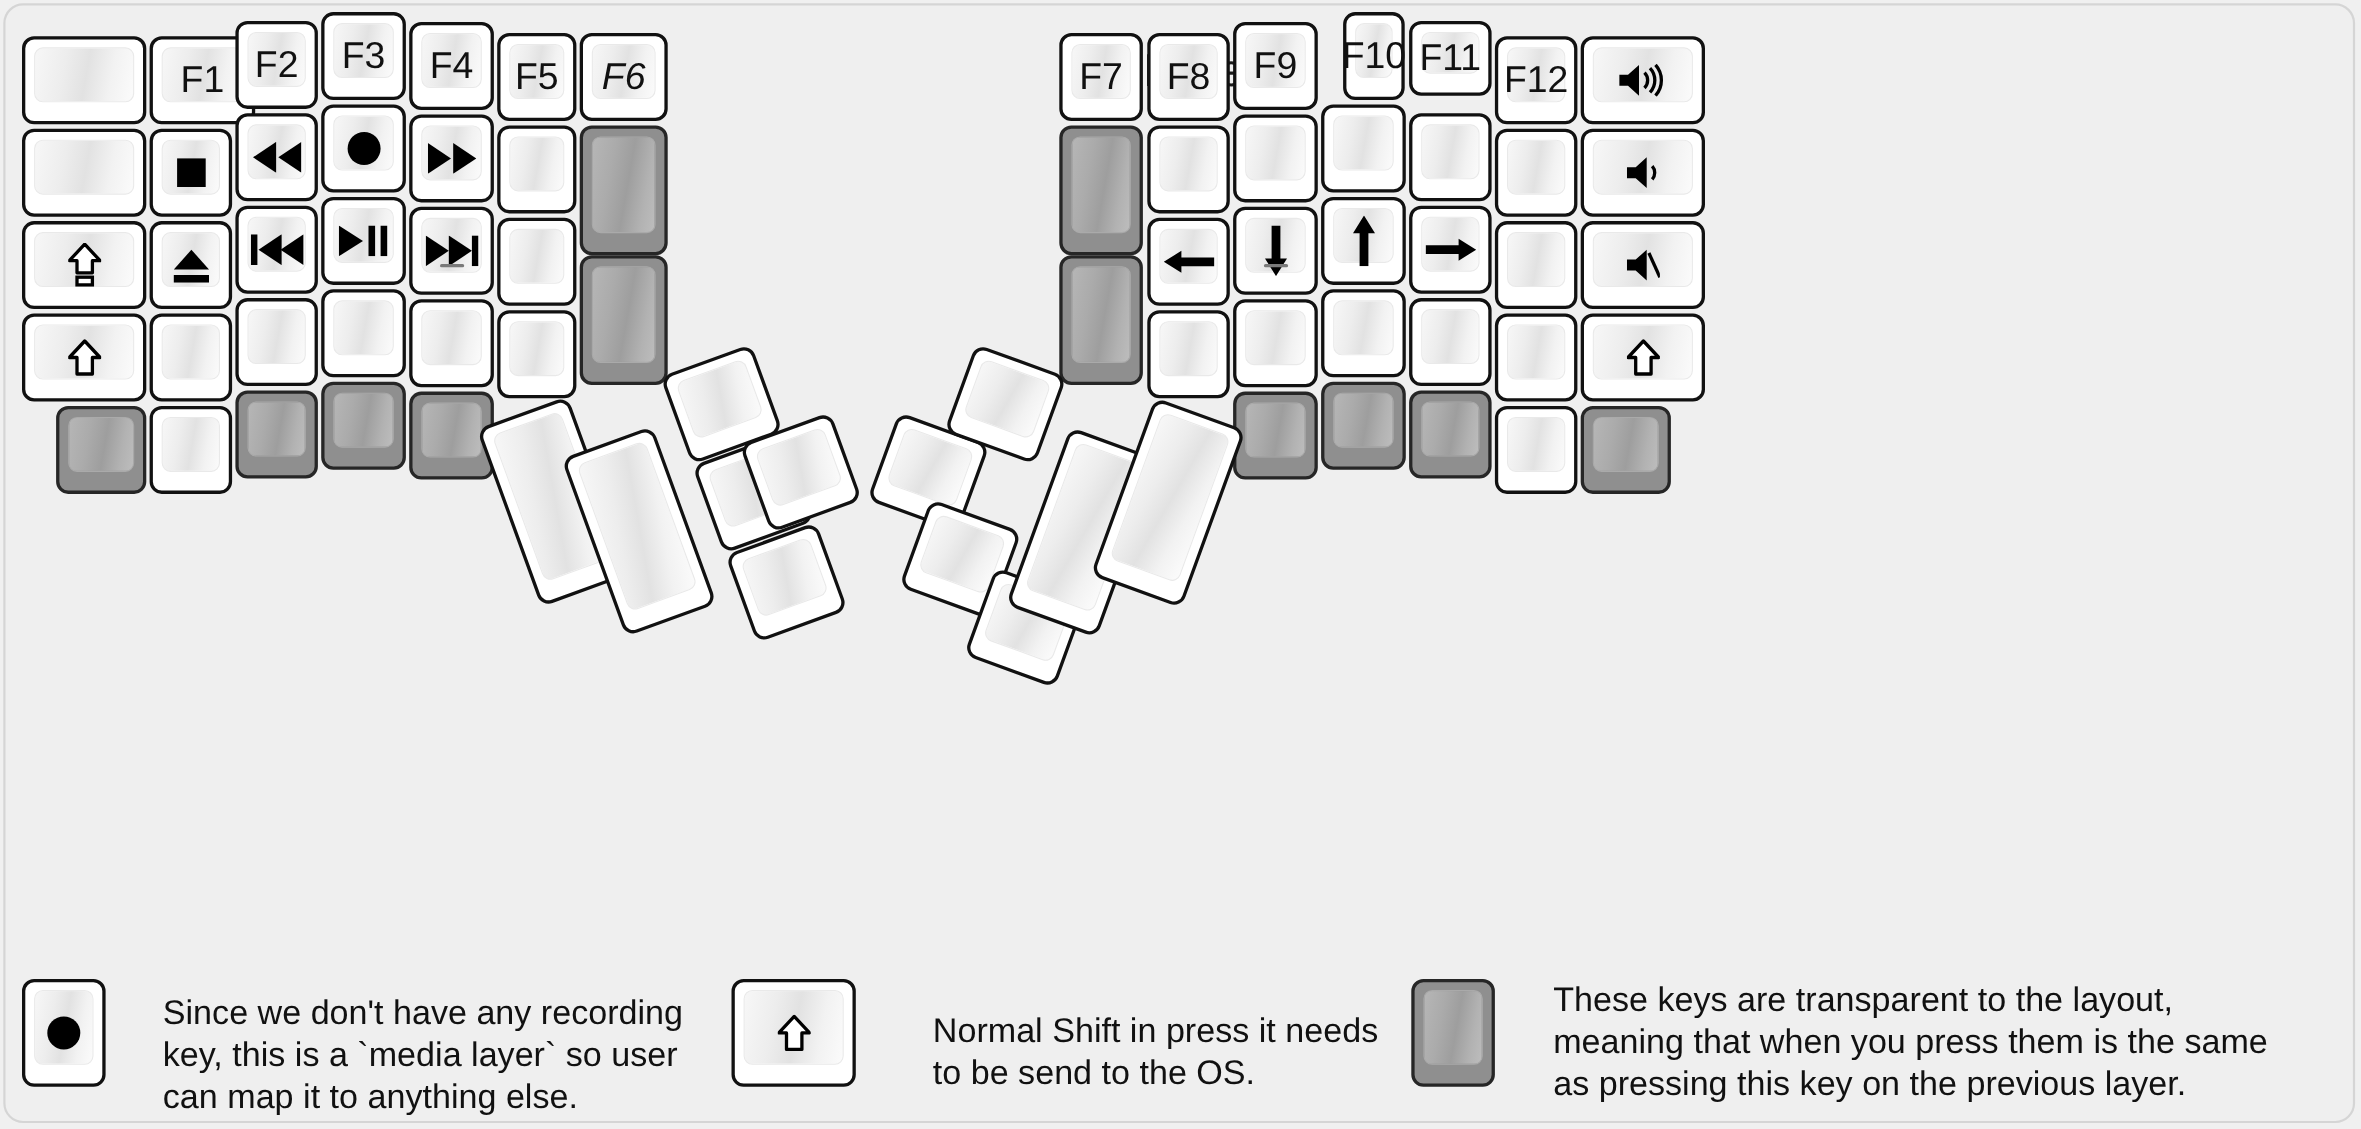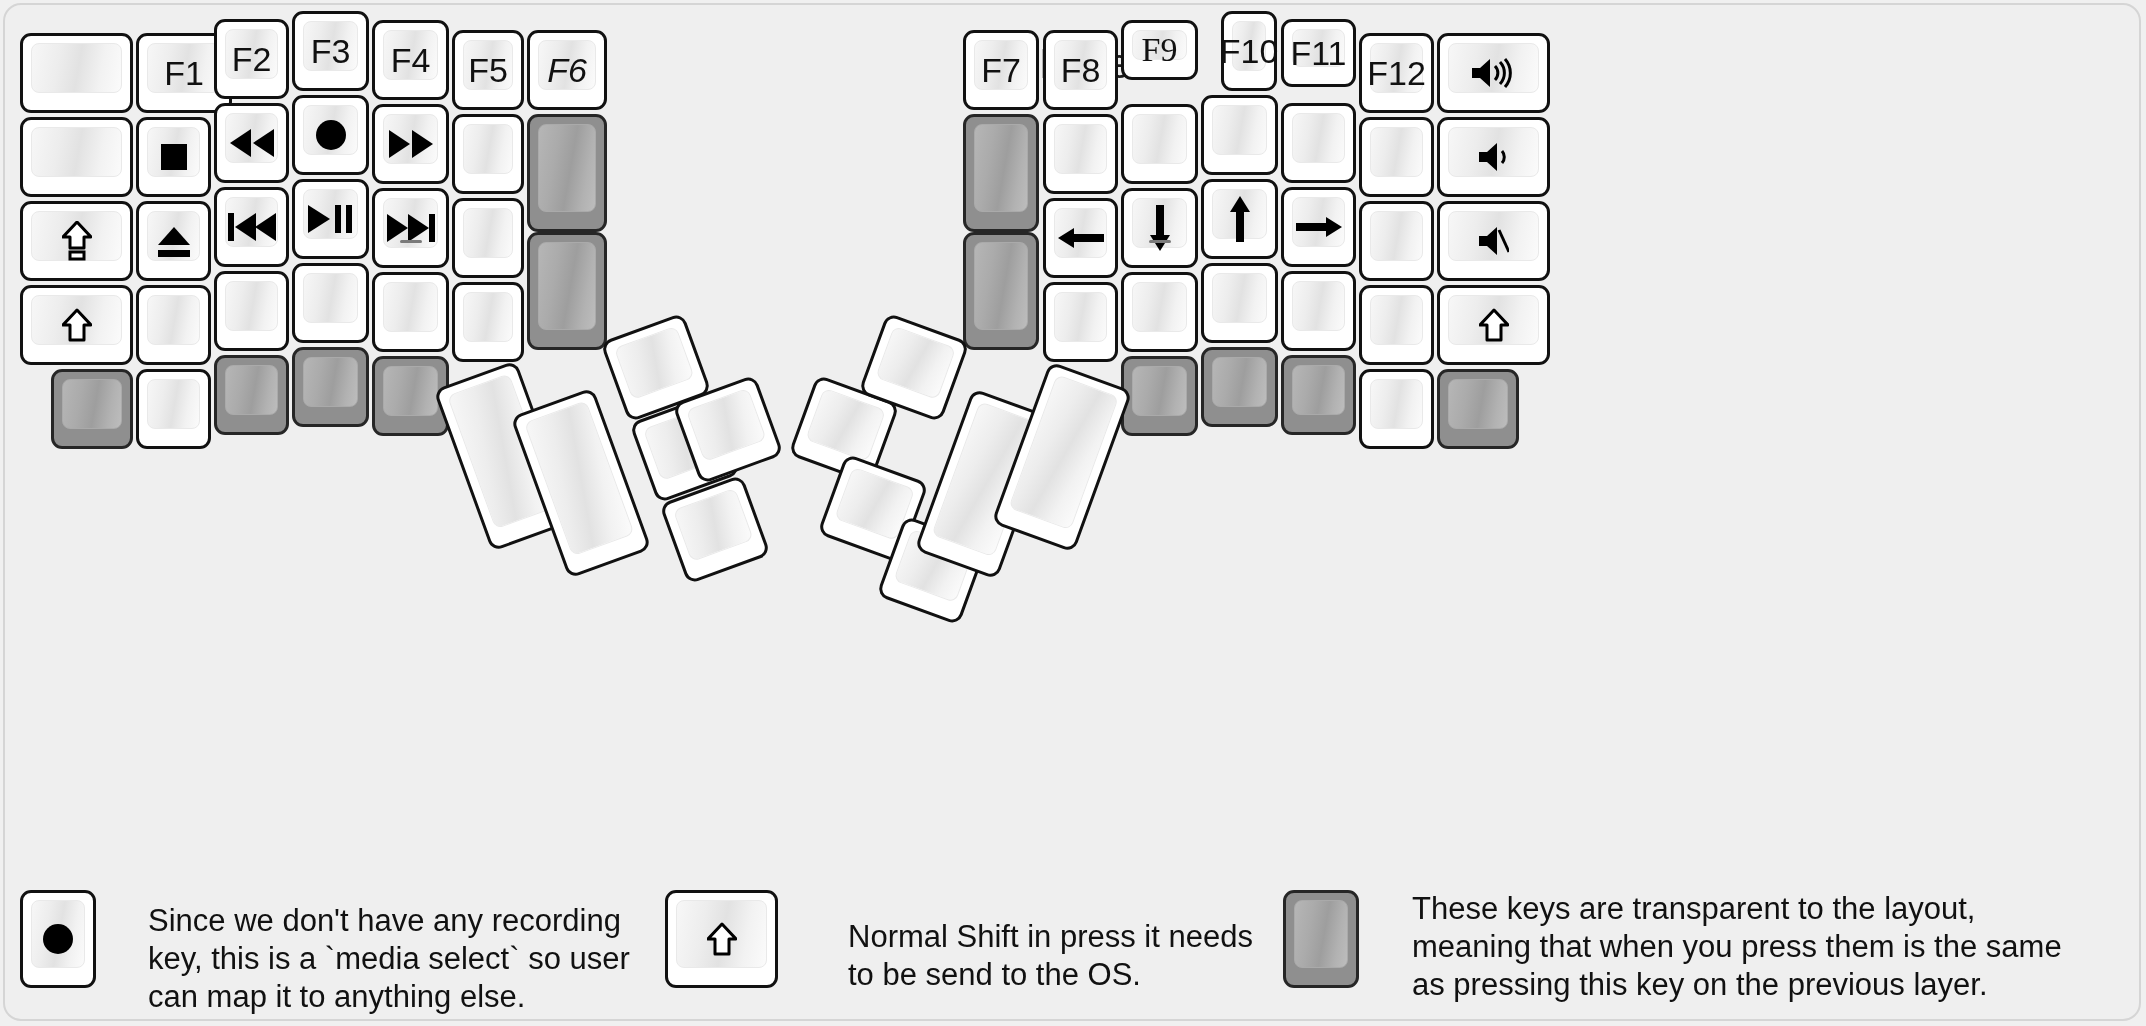--- a/index.html
+++ b/index.html
@@ -311,21 +311,21 @@
         <div class="cap"></div>
         <span class="glyph">
           <svg width="46" height="26" viewBox="0 0 46 26" fill="#000">
             <polygon points="0,13 16,3 16,9 46,9 46,17 16,17 16,23"></polygon>
           </svg>
         </span>
       </div>
       <div class="key" style="left: 1043px; top: 282px; width: 75px; height: 80px;">
         <div class="cap"></div>
       </div>
-      <div class="key" style="left: 1121px; top: 20px; width: 77px; height: 60px; font-family: Liberation Serif, serif;">
+      <div class="key" style="left: 1121px; top: 20px; width: 77px; height: 80px;">
         <div class="cap"></div>
         <span class="lbl">F9</span>
       </div>
       <div class="key" style="left: 1121px; top: 104px; width: 77px; height: 80px;">
         <div class="cap"></div>
       </div>
       <div class="key" style="left: 1121px; top: 188px; width: 77px; height: 80px;">
         <div class="cap"></div>
         <span class="glyph">
           <svg width="26" height="46" viewBox="0 0 26 46" fill="#000">
@@ -461,21 +461,21 @@
   <div class="legend-item">
     <div class="legend-key" id="lg0" style="position:absolute;left:20px;top:890px;width:76px;height:98px;">
       <div class="cap"></div>
       <span class="glyph" id="lg0g">
           <svg width="34" height="34" viewBox="0 0 34 34" fill="#000">
             <circle cx="17" cy="17" r="15"></circle>
           </svg>
         </span>
     </div>
     <div class="legend-text" id="lgt0" style="left:148px;top:902px;width:520px;">Since we don't have any recording
-key, this is a `media select` so user
+key, this is a `media layer` so user
 can map it to anything else.</div>
   </div>
 
   <div class="legend-item">
     <div class="legend-key" id="lg1" style="position:absolute;left:665px;top:890px;width:113px;height:98px;">
       <div class="cap"></div>
       <span class="glyph" id="lg1g">
           <svg width="30" height="34" viewBox="0 0 30 34" fill="#000">
             <polygon points="15,2 29,17 22,17 22,32 8,32 8,17 1,17" fill="#fff" stroke="#000" stroke-width="3" stroke-linejoin="round"></polygon>
           </svg>

